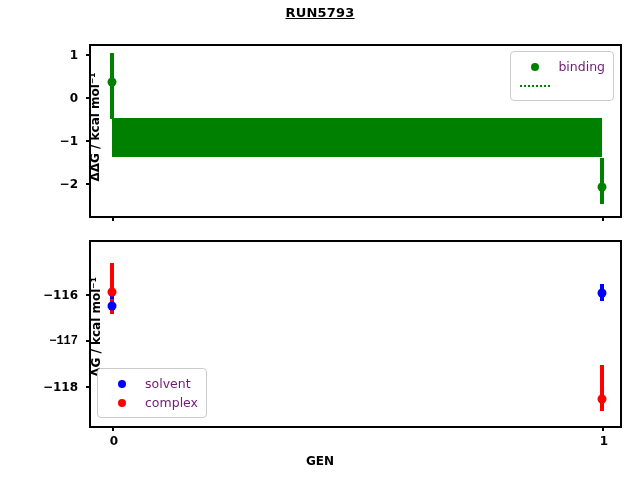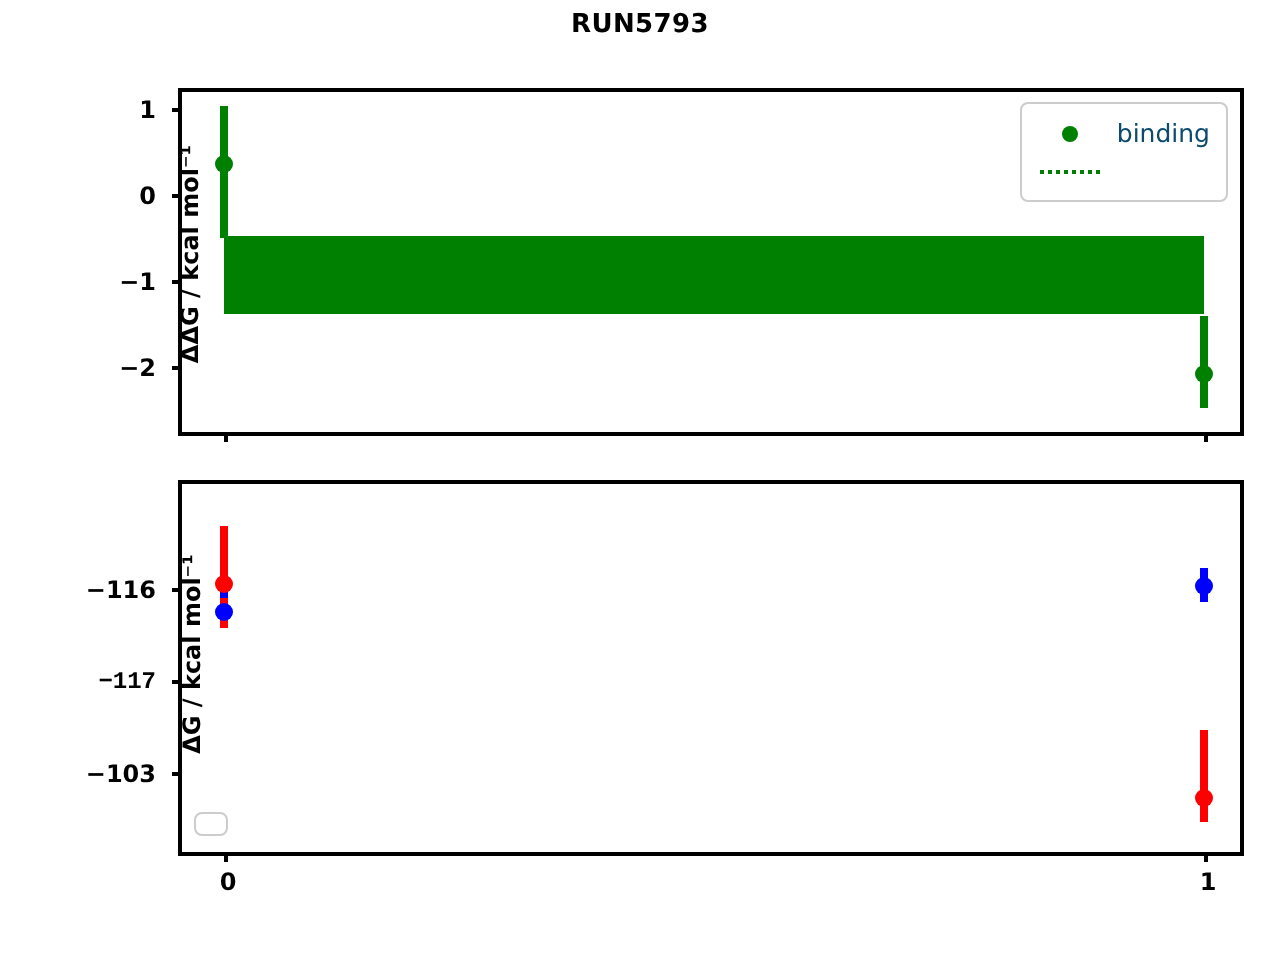--- a/index.html
+++ b/index.html
@@ -29,20 +29,21 @@
   .fig-title {
     position: absolute;
     left: 0;
     top: 5px;
     width: 640px;
     text-align: center;
     font-size: 13px;
     font-weight: bold;
     letter-spacing: 0.2px;
     white-space: nowrap;
+    text-decoration: underline;
   }
 
   
   .axes {
     position: absolute;
     box-sizing: border-box;
     border: 2px solid #000000;
     background: #ffffff;
     overflow: visible;
   }
@@ -199,21 +200,21 @@
   .legend-dot.red   { background: #ff0000; }
   .legend-dashed {
     width: 30px;
     height: 0;
     display: block;
     border-top: 2px dotted #008000;
   }
   .legend-text {
     font-size: 12.5px;
     padding-left: 6px;
-    color: #0c4a6e;
+    color: #701a75;
   }
 </style>
 </head>
 <body>
 
 <div id="figure">
 
   <div class="fig-title">RUN5793</div>
 
   <div class="axes" id="axes-top">
@@ -266,21 +267,21 @@
 
   <div class="axes" id="axes-bottom">
 
     <div class="ytick" style="top:52px;text-decoration:underline;">
       <span class="ytick-label">−116</span>
     </div>
     <div class="ytick" style="top:98px;font-family:Liberation Mono, monospace;">
       <span class="ytick-label">−117</span>
     </div>
     <div class="ytick" style="top:144px;">
-      <span class="ytick-label">−103</span>
+      <span class="ytick-label">−118</span>
     </div>
 
     <div class="xtick" style="left:21px;">
       <span class="xtick-label">0</span>
     </div>
     <div class="xtick" style="left:511px;">
       <span class="xtick-label">1</span>
     </div>
 
     <div class="ylabel" id="ylabel-bottom">ΔG / kcal mol⁻¹</div>
@@ -295,18 +296,31 @@
 
       <div class="errbar blue" style="left:511px; top:42px; height:17px;"></div>
       <div class="marker blue" style="left:511px; top:51px;"></div>
 
       <div class="errbar red" style="left:511px; top:123px; height:46px;"></div>
       <div class="marker red" style="left:511px; top:157px;"></div>
 
     </div>
 
     <div class="legend" id="legend-bottom">
+      <div class="legend-row">
+        <span class="legend-key">
+          <span class="legend-dot blue"></span>
+        </span>
+        <span class="legend-text">solvent</span>
+      </div>
+      <div class="legend-row">
+        <span class="legend-key">
+          <span class="legend-dot red"></span>
+        </span>
+        <span class="legend-text">complex</span>
+      </div>
     </div>
 
   </div>
 
+  <div class="xlabel">GEN</div>
 
 </div>
 
 </body></html>

